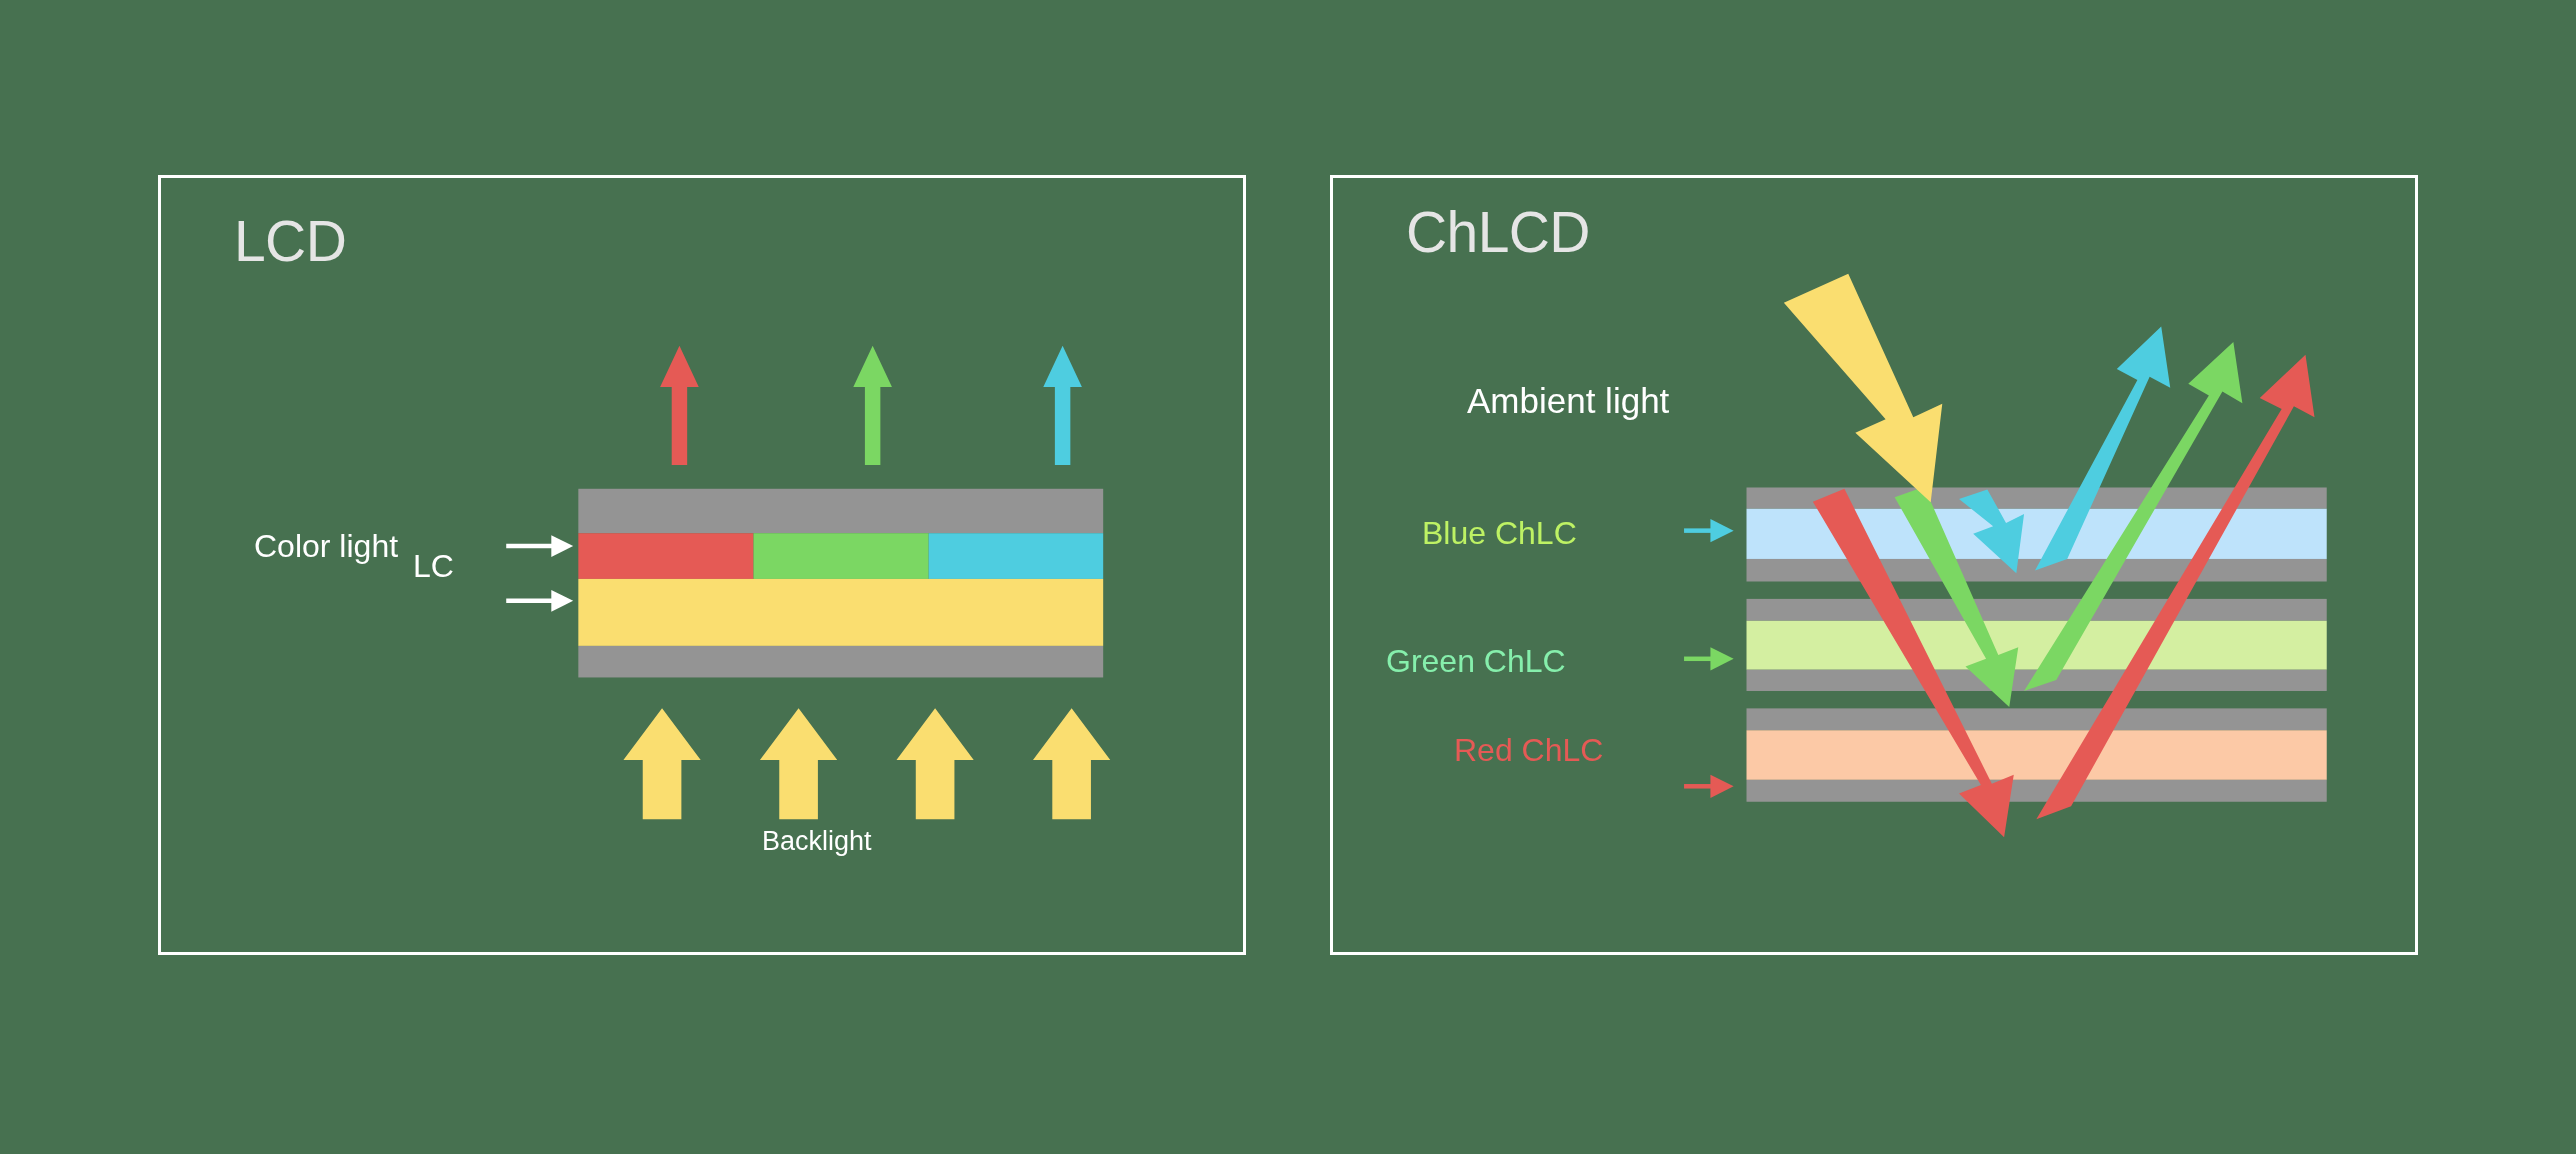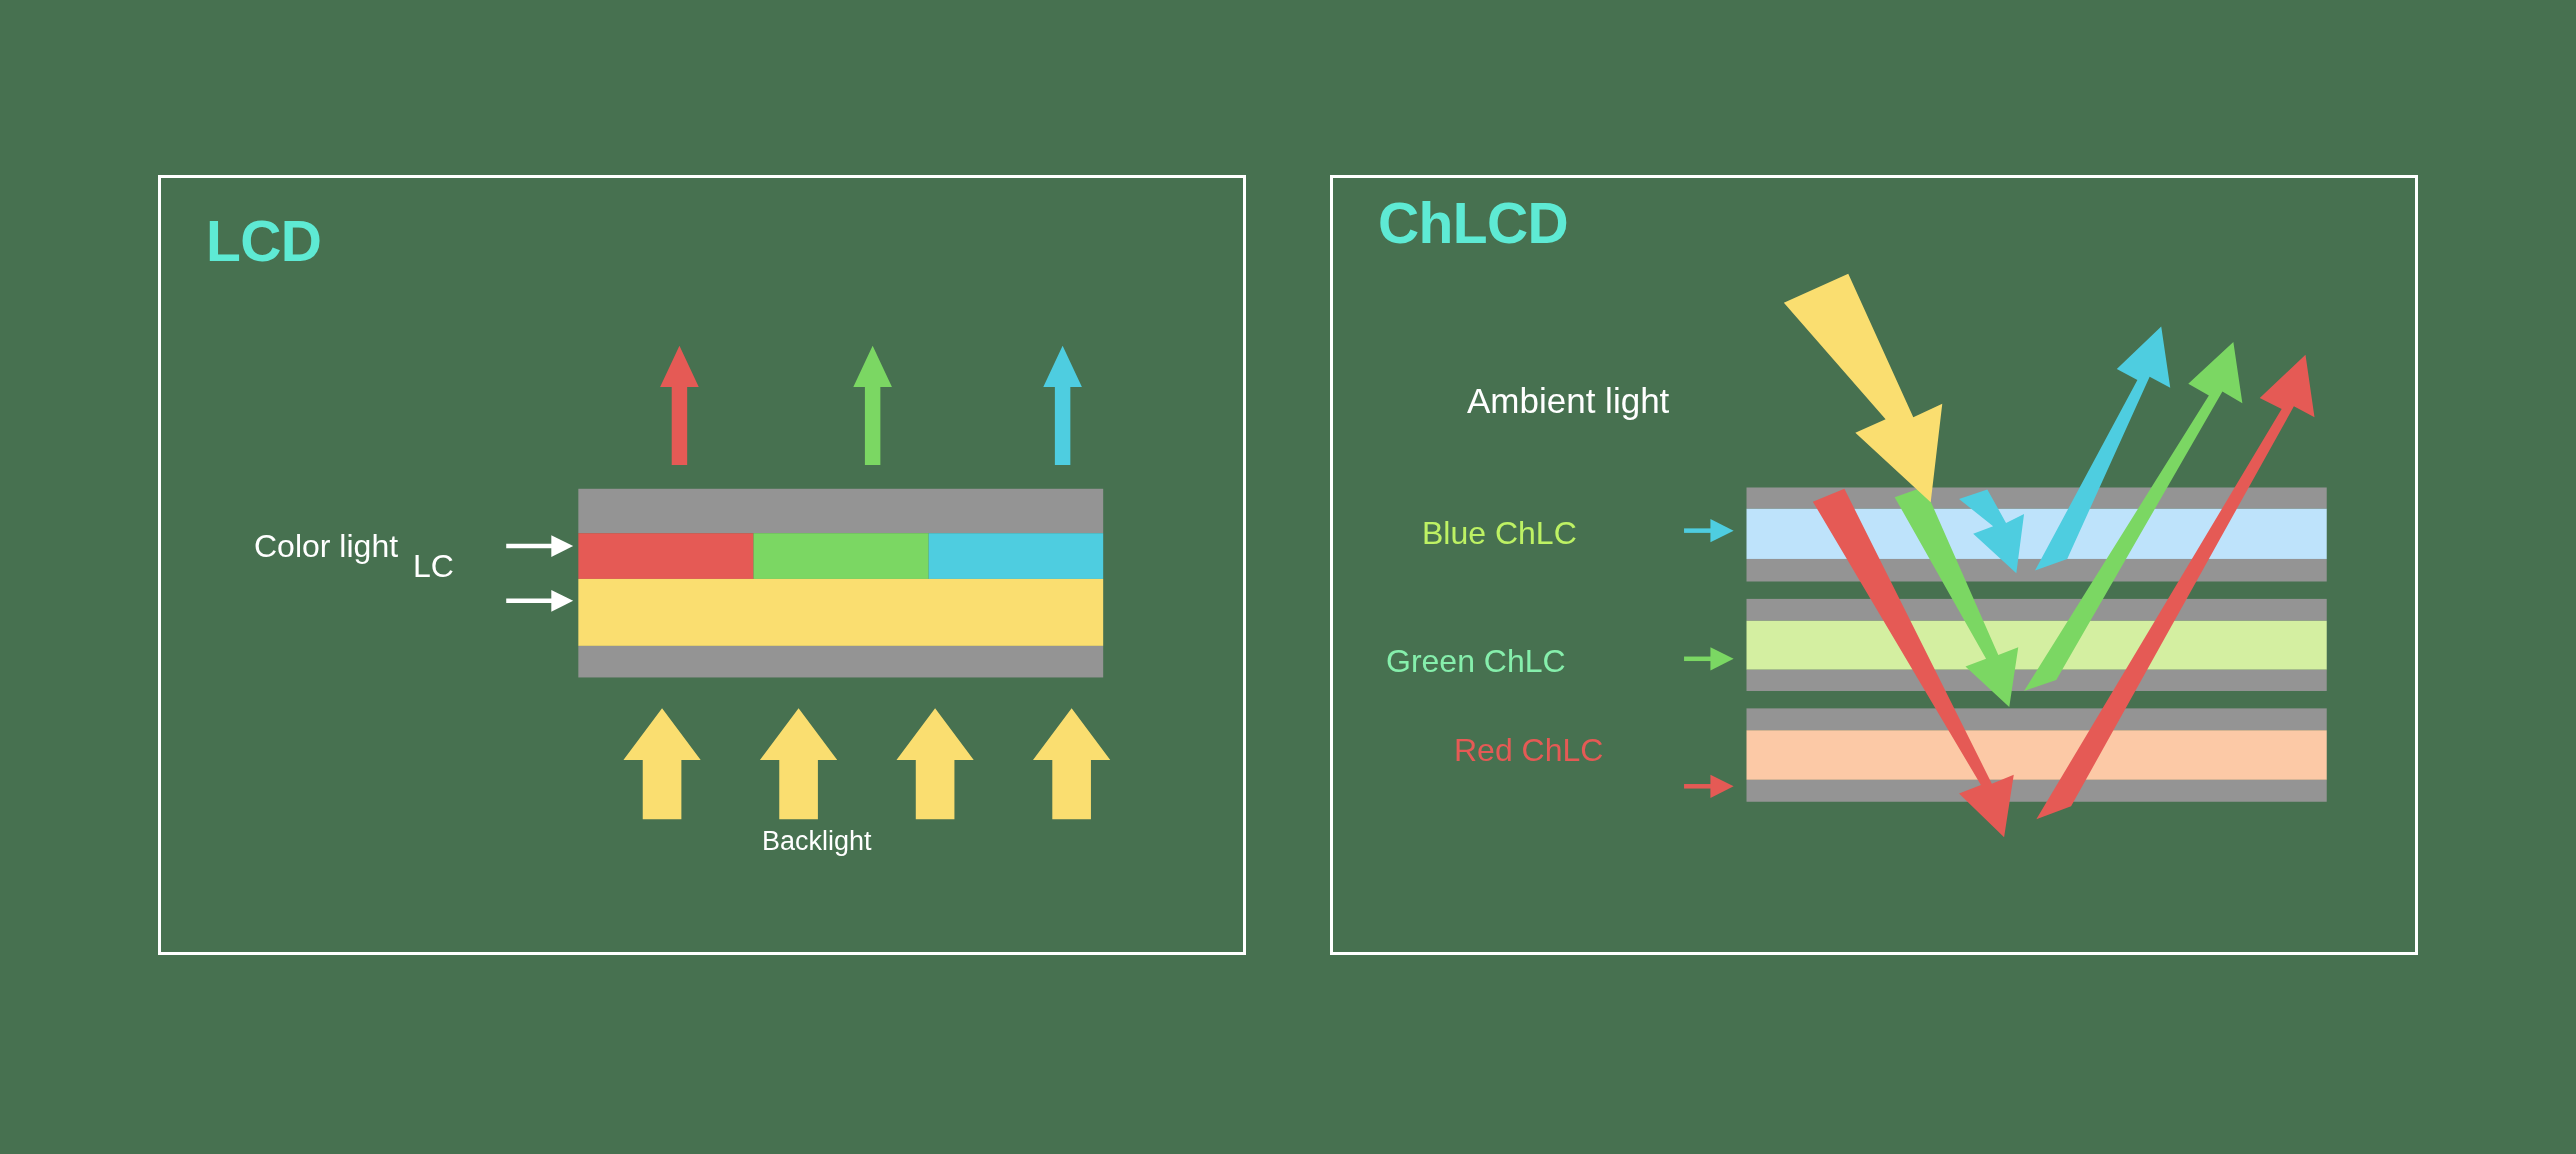--- a/index.html
+++ b/index.html
@@ -13,29 +13,30 @@
   .panel{
     position:absolute;
     border:3.2px solid #ffffff;
     box-sizing:border-box;
   }
   #panel-lcd{left:158px;top:175px;width:1088px;height:780px;}
   #panel-chlcd{left:1330px;top:175px;width:1088px;height:780px;}
 
   .panel-title{
     position:absolute;
-    color:#5eead4;
-    font-weight:bold;
+    color:#e5e5e5;
+    font-weight:normal;
     font-size:57px;
     letter-spacing:-0.6px;
     line-height:1;
     white-space:nowrap;
+    margin-left:28px;
   }
   #title-lcd{left:45px;top:35px;}
-  #title-chlcd{left:45px;top:17px;}
+  #title-chlcd{left:45px;top:26px;}
 
   .svg-layer{position:absolute;left:0;top:0;width:2576px;height:1154px;pointer-events:none;}
 
   .lbl{
     position:absolute;
     color:#ffffff;
     font-size:32px;
     white-space:nowrap;
     line-height:1;
   }

